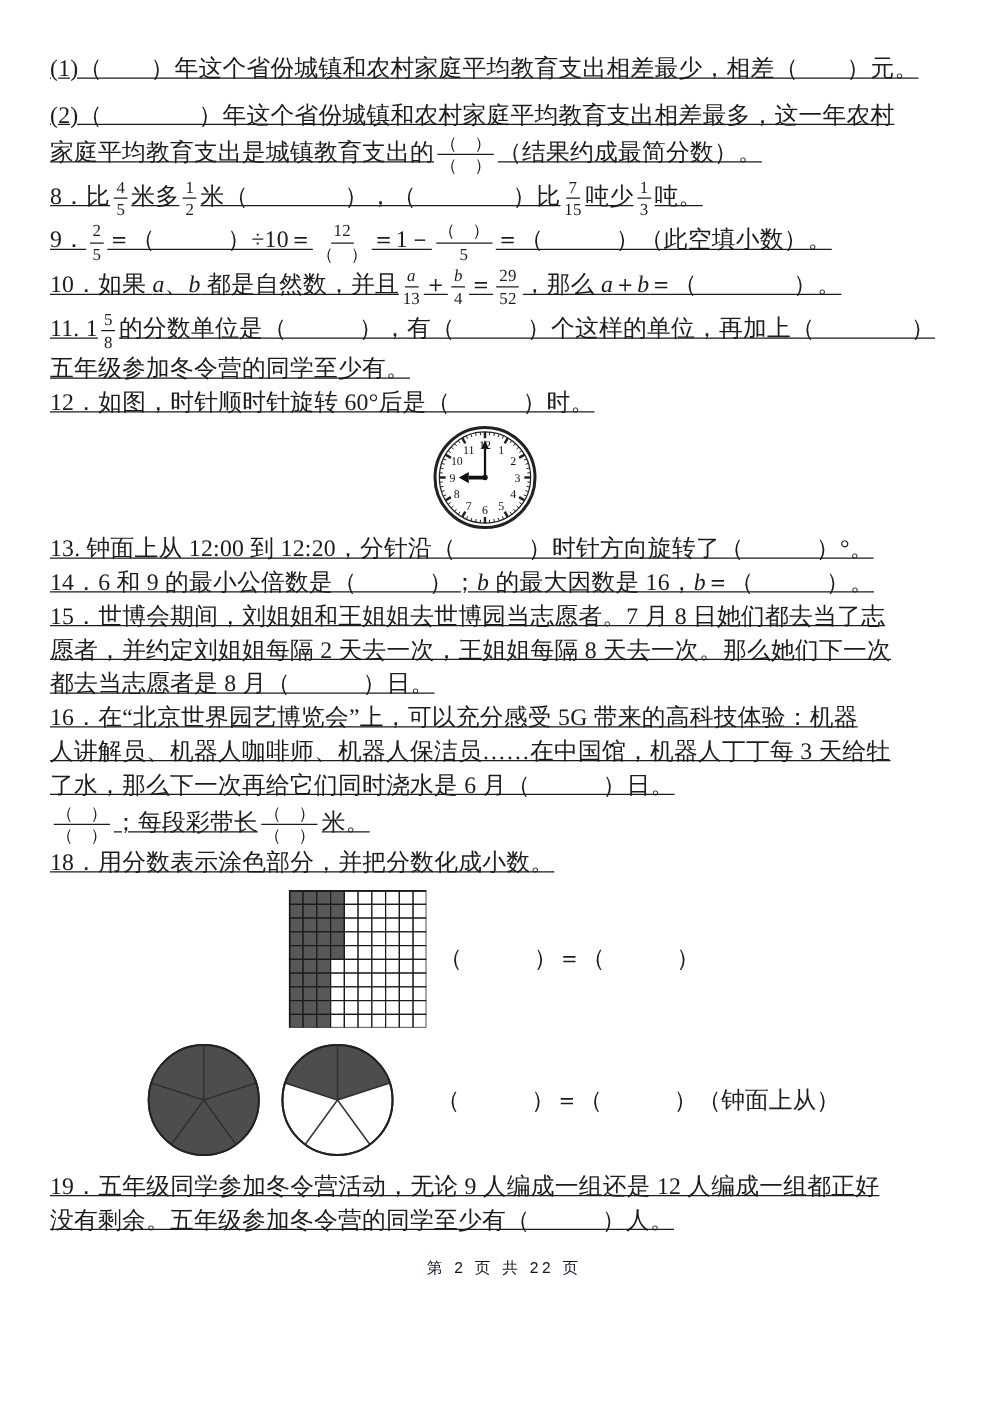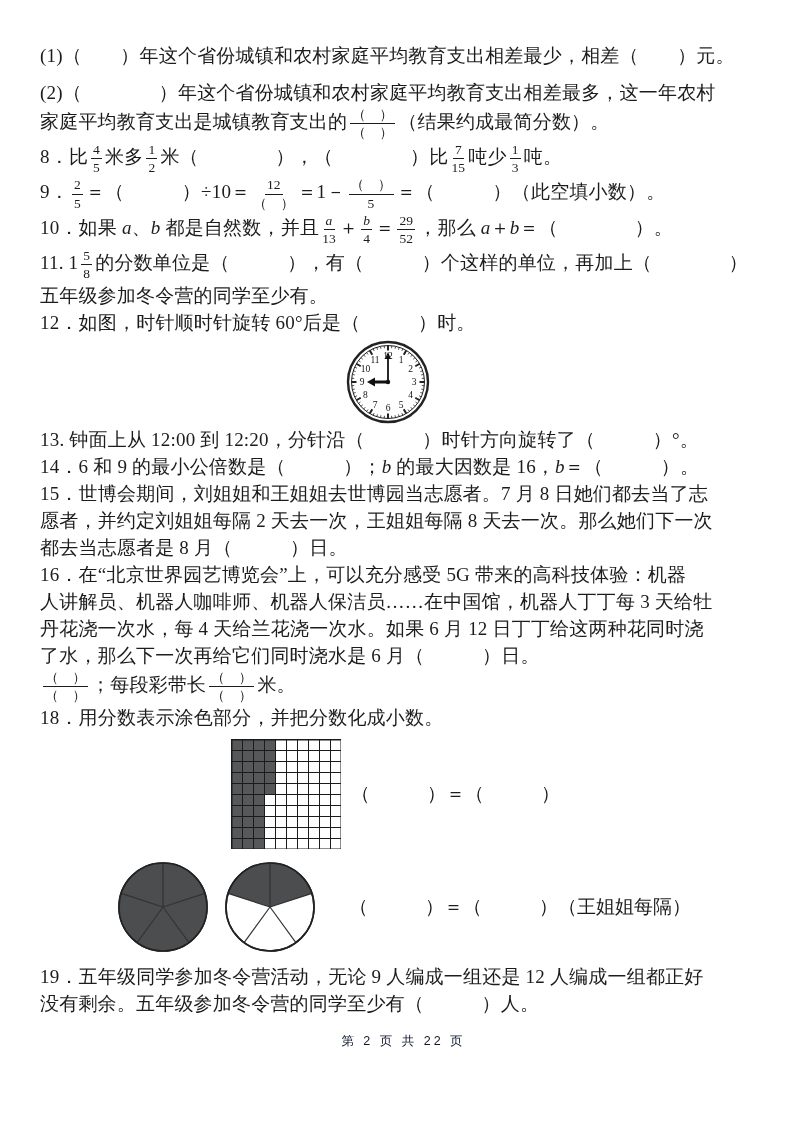--- a/index.html
+++ b/index.html
@@ -10,20 +10,21 @@
     color: #1c1c1c;
     font-family: "Liberation Serif", "DejaVu Serif", serif;
     overflow: hidden;
   }
   .page { width: 793px; height: 1122px; padding: 42px 26px 0 40px; }
   .line {
     font-size: 19px;
     line-height: 27px;
     white-space: nowrap;
     letter-spacing: 0.2px;
+    text-decoration: underline;
   }
   .line.mt { margin-top: 10px; }
   .frac {
     display: inline-flex;
     flex-direction: column;
     align-items: center;
     vertical-align: middle;
     margin: 1px 3px;
     font-size: 13.5px;
     line-height: 1.12;
@@ -185,21 +186,20 @@
   </div>
 
   <div id="lines-b">
       <div class="line"><span>13. 钟面上从 12:00 到 12:20，分针沿（　　　）时针方向旋转了（　　　）°。</span></div>
       <div class="line"><span>14．6 和 9 的最小公倍数是（　　　）；</span><span class="var">b</span><span> 的最大因数是 16，</span><span class="var">b</span><span>＝（　　　）。</span></div>
       <div class="line"><span>15．世博会期间，刘姐姐和王姐姐去世博园当志愿者。7 月 8 日她们都去当了志</span></div>
       <div class="line"><span>愿者，并约定刘姐姐每隔 2 天去一次，王姐姐每隔 8 天去一次。那么她们下一次</span></div>
       <div class="line"><span>都去当志愿者是 8 月（　　　）日。</span></div>
       <div class="line"><span>16．在“北京世界园艺博览会”上，可以充分感受 5G 带来的高科技体验：机器</span></div>
       <div class="line"><span>人讲解员、机器人咖啡师、机器人保洁员……在中国馆，机器人丁丁每 3 天给牡</span></div>
-      <div class="line"><span>丹花浇一次水，每 4 天给兰花浇一次水。如果 6 月 12 日丁丁给这两种花同时浇</span></div>
       <div class="line"><span>了水，那么下一次再给它们同时浇水是 6 月（　　　）日。</span></div>
       <div class="line"><span class="frac">
           <span class="fn">（　）</span>
           <span class="fd">（　）</span>
         </span><span>；每段彩带长</span><span class="frac">
           <span class="fn">（　）</span>
           <span class="fd">（　）</span>
         </span><span>米。</span></div>
       <div class="line"><span>18．用分数表示涂色部分，并把分数化成小数。</span></div>
     </div>
@@ -330,21 +330,21 @@
         <circle cx="47" cy="47" r="45" fill="#ffffff" stroke="#222222" stroke-width="1.6"></circle>
         <path d="M 47 47 L 4.202456766718093 33.094235253127366 A 45 45 0 0 1 47 2 Z" fill="#4c4d4f" stroke="none"></path>
         <path d="M 47 47 L 47 2 A 45 45 0 0 1 89.79754323328191 33.094235253127366 Z" fill="#4c4d4f" stroke="none"></path>
         <line x1="47" y1="47" x2="4.202456766718093" y2="33.094235253127366" stroke="#303032" stroke-width="1.2"></line>
         <line x1="47" y1="47" x2="47" y2="2" stroke="#303032" stroke-width="1.2"></line>
         <line x1="47" y1="47" x2="89.79754323328191" y2="33.094235253127366" stroke="#303032" stroke-width="1.2"></line>
         <line x1="47" y1="47" x2="73.45033635316129" y2="83.40576474687263" stroke="#303032" stroke-width="1.2"></line>
         <line x1="47" y1="47" x2="20.549663646838713" y2="83.40576474687263" stroke="#303032" stroke-width="1.2"></line>
         <circle cx="47" cy="47" r="45" fill="none" stroke="#222222" stroke-width="1.6"></circle>
       </svg>
-    <span class="blanks">（　　　）＝（　　　）（王姐姐每隔）</span>
+    <span class="blanks">（　　　）＝（　　　）（钟面上从）</span>
   </div>
 
   <div id="lines-c">
       <div class="line mt"><span>19．五年级同学参加冬令营活动，无论 9 人编成一组还是 12 人编成一组都正好</span></div>
       <div class="line"><span>没有剩余。五年级参加冬令营的同学至少有（　　　）人。</span></div>
     </div>
 
   <div class="footer">第 2 页 共 22 页</div>
 
 </div>

